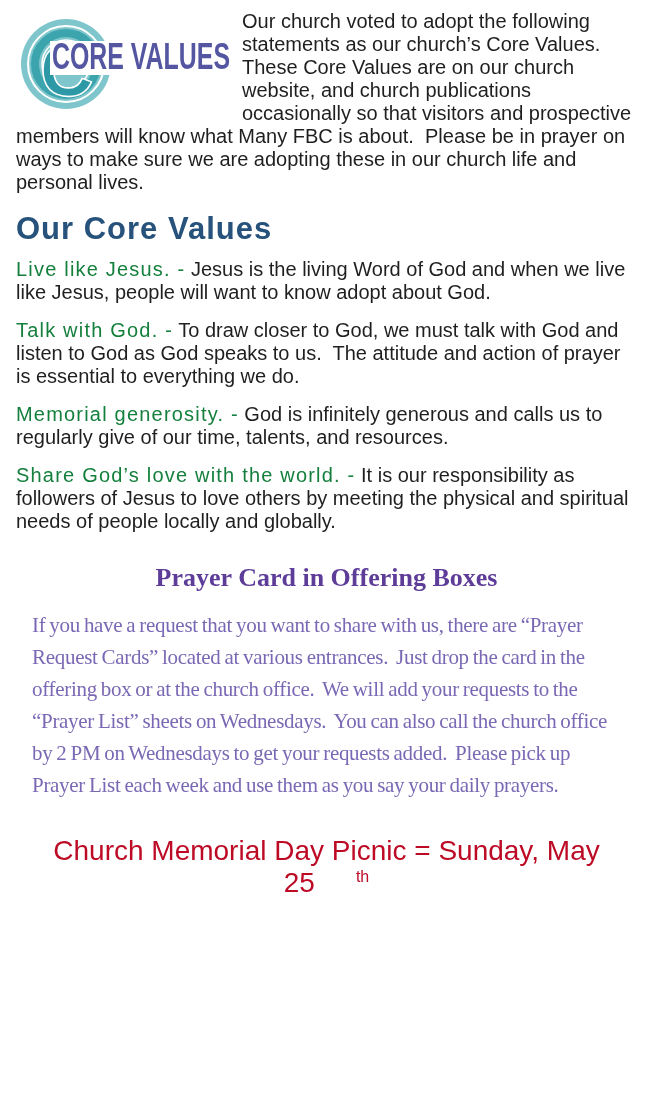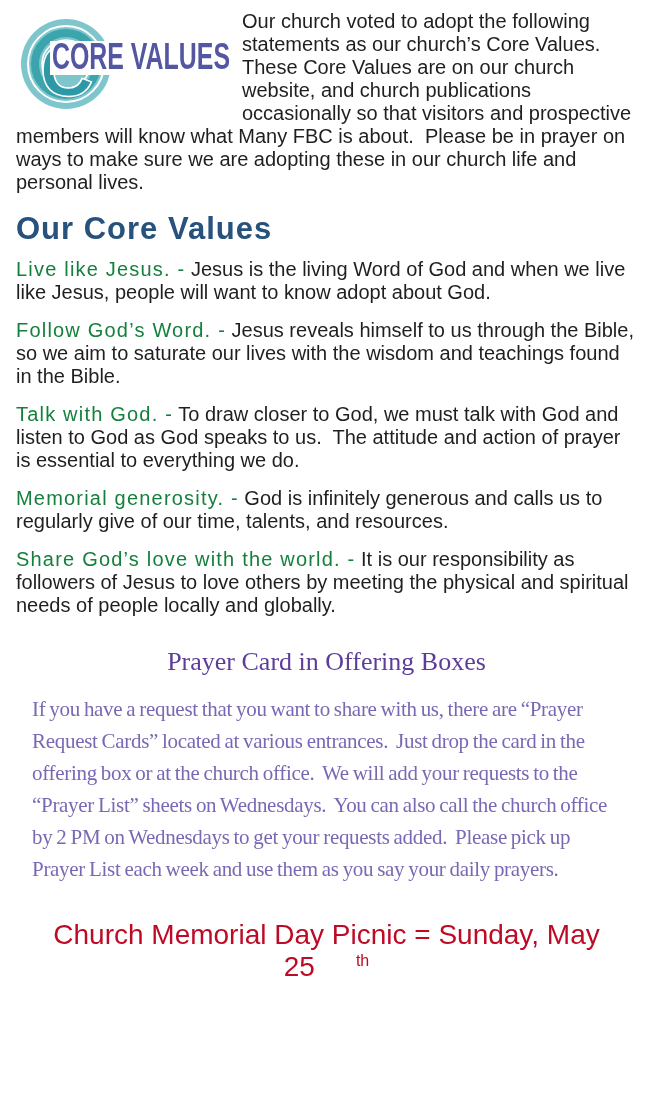--- a/index.html
+++ b/index.html
@@ -49,21 +49,21 @@
     color: #15803d;
     letter-spacing: 1.2px;
   }
 
   
   .prayer-title {
     text-align: center;
     color: #5e3d99;
     font-family: "Liberation Serif", serif;
     font-size: 26px;
-    font-weight: normal;
+    font-weight: bold;
     margin: 30px 0 6px 0;
   }
   .prayer-body {
     color: #7a68b4;
     font-family: "Liberation Serif", serif;
     font-size: 21px;
     line-height: 32px;
     letter-spacing: -0.3px;
     word-spacing: -1px;
     margin: 16px;
@@ -99,24 +99,20 @@
     </span><span class="prewrap">Our church voted to adopt the following statements as our church’s Core Values.  These Core Values are on our church website, and church publications occasionally so that visitors and prospective members will know what Many FBC is about.  Please be in prayer on ways to make sure we are adopting these in our church life and personal lives.</span>
   </p>
 
   <h1 class="page-title">Our Core Values</h1>
 
   <p class="value">
     <span class="value-lead prewrap">Live like Jesus. -</span>
     <span class="prewrap">Jesus is the living Word of God and when we live like Jesus, people will want to know adopt about God.</span>
   </p>
 
-  <p class="value">
-    <span class="value-lead prewrap">Follow God’s Word. -</span>
-    <span class="prewrap">Jesus reveals himself to us through the Bible, so we aim to saturate our lives with the wisdom and teachings found in the Bible.</span>
-  </p>
 
   <p class="value">
     <span class="value-lead prewrap">Talk with God. -</span>
     <span class="prewrap">To draw closer to God, we must talk with God and listen to God as God speaks to us.  The attitude and action of prayer is essential to everything we do.</span>
   </p>
 
 
 
   <p class="value">
     <span class="value-lead prewrap">Memorial generosity. -</span>

